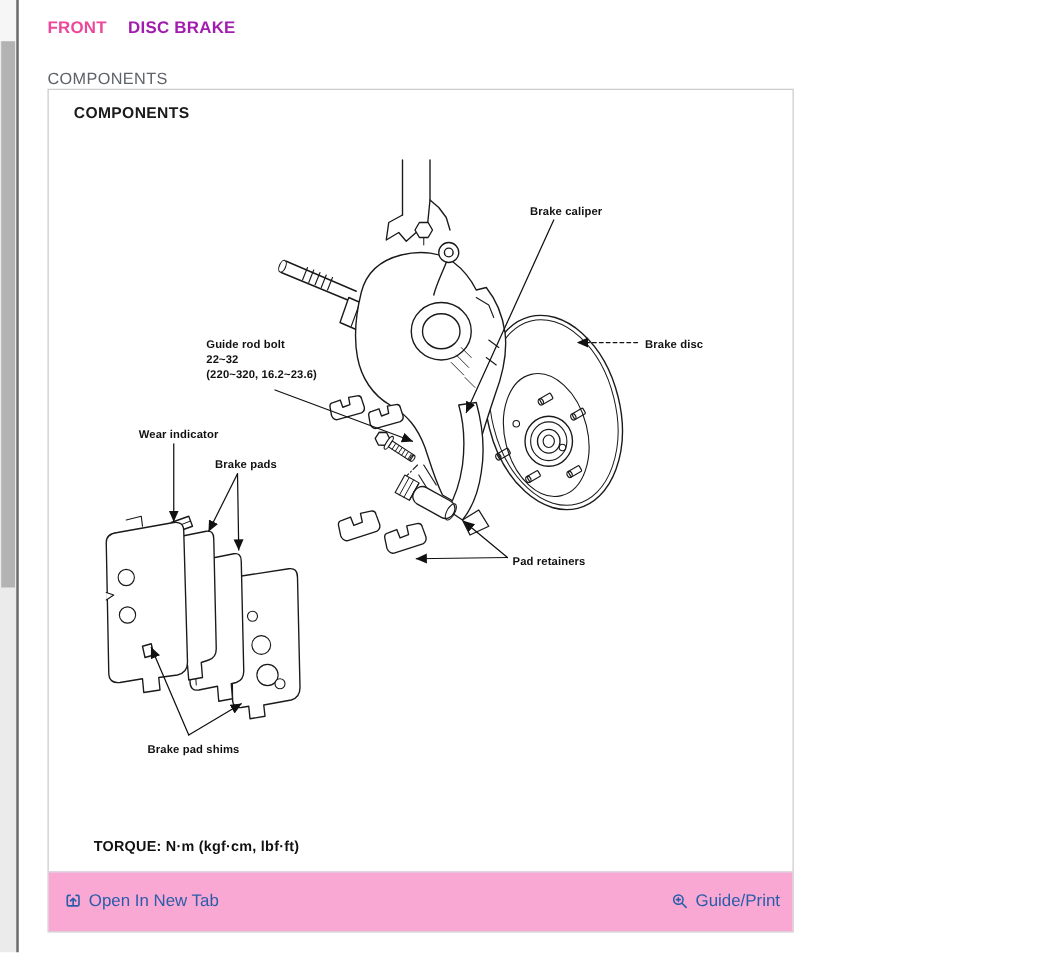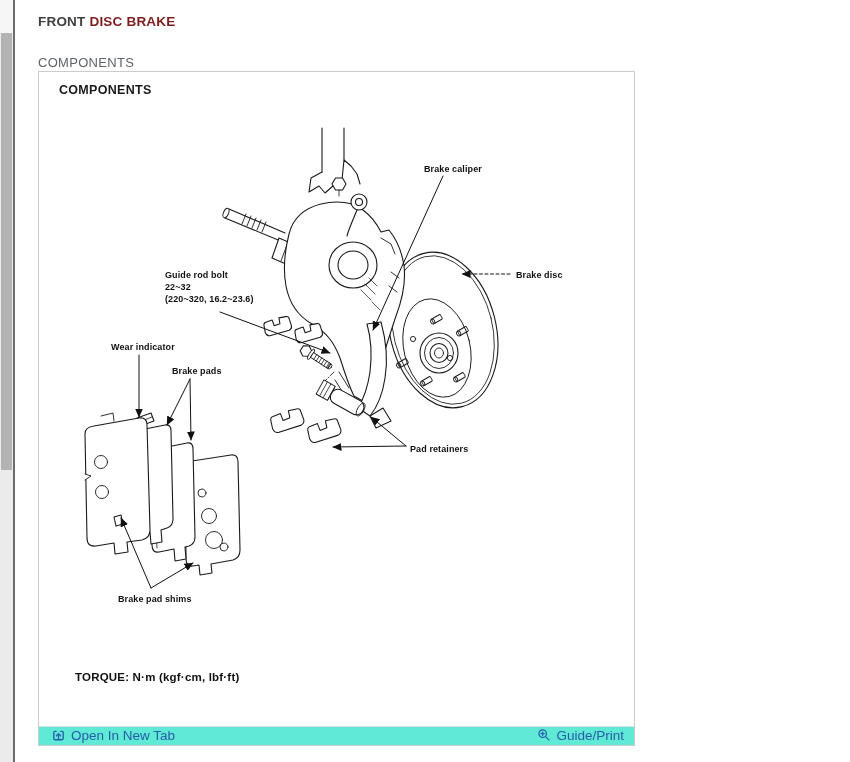--- a/index.html
+++ b/index.html
@@ -8,35 +8,35 @@
   body { position:relative; }
 
   
   .scroll-track { position:absolute; left:0; top:0; width:13px; height:762px; background:#ebebeb; }
   .scroll-cap   { position:absolute; left:0; top:0; width:13px; height:33px; background:#f6f6f6; }
   .scroll-thumb { position:absolute; left:1px; top:33px; width:11px; height:437px; background:#b3b3b3; }
   .scroll-divider { position:absolute; left:13px; top:0; width:2px; height:762px; background:#6b6b6b; }
 
   
   .page-header { position:absolute; left:38px; top:14px; font-size:13.5px; font-weight:bold; letter-spacing:.2px; }
-  .page-header .prefix { color:#404040; }
-  .page-header .link   { color:#7f1d1d; cursor:pointer; }
+  .page-header .prefix { color:#ec4899; }
+  .page-header .link   { color:#a21caf; cursor:pointer;margin-left:13px; }
 
   .section-label { position:absolute; left:38px; top:55px; font-size:13px; color:#5f6368; letter-spacing:.3px; }
 
   
   .panel { position:absolute; left:38px; top:71px; width:597px; height:675px;
            border:1px solid #cccccc; background:#ffffff; }
   .panel-title { position:absolute; left:20px; top:11px; font-size:12.5px; font-weight:bold;
                  color:#1a1a1a; letter-spacing:.3px; }
   .diagram-svg { position:absolute; left:0; top:0; }
 
   
-  .panel-footer { position:absolute; left:0; right:0; bottom:0; height:19px;
-                  background:#5eead4; border-top:1px solid #d9dde3;
+  .panel-footer { position:absolute; left:0; right:0; bottom:0; height:48px;
+                  background:#f9a8d4; border-top:1px solid #d9dde3;
                   display:flex; align-items:center; justify-content:space-between;
                   padding:0 10px 2px 12px; }
   .footer-link { display:flex; align-items:center; gap:5px; color:#2a5caa;
                  font-size:13.5px; cursor:pointer; text-decoration:none; }
   .footer-link svg { display:block; }
 </style>
 </head>
 <body>
 
 <div class="scroll-track">

